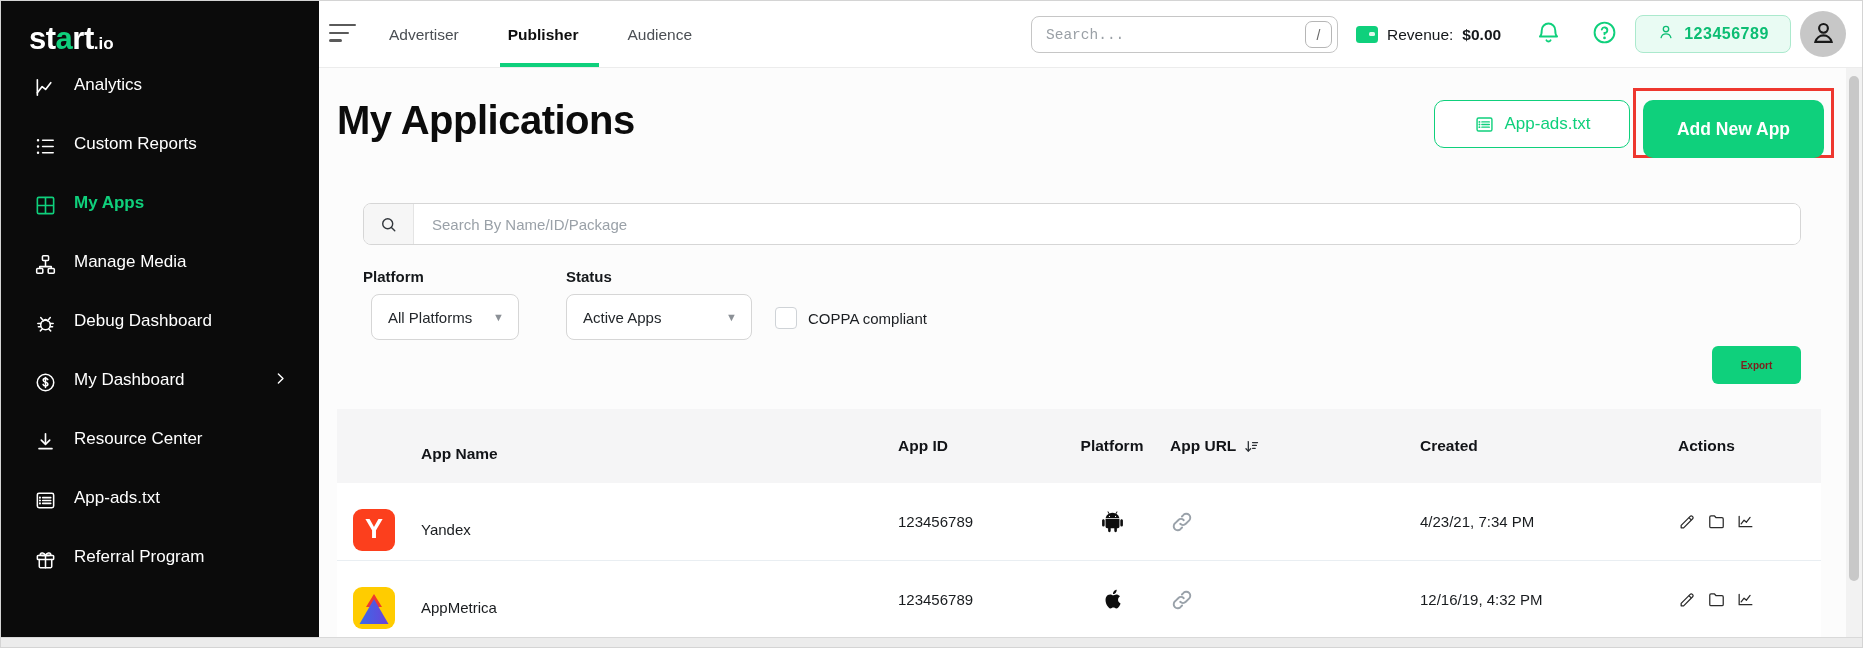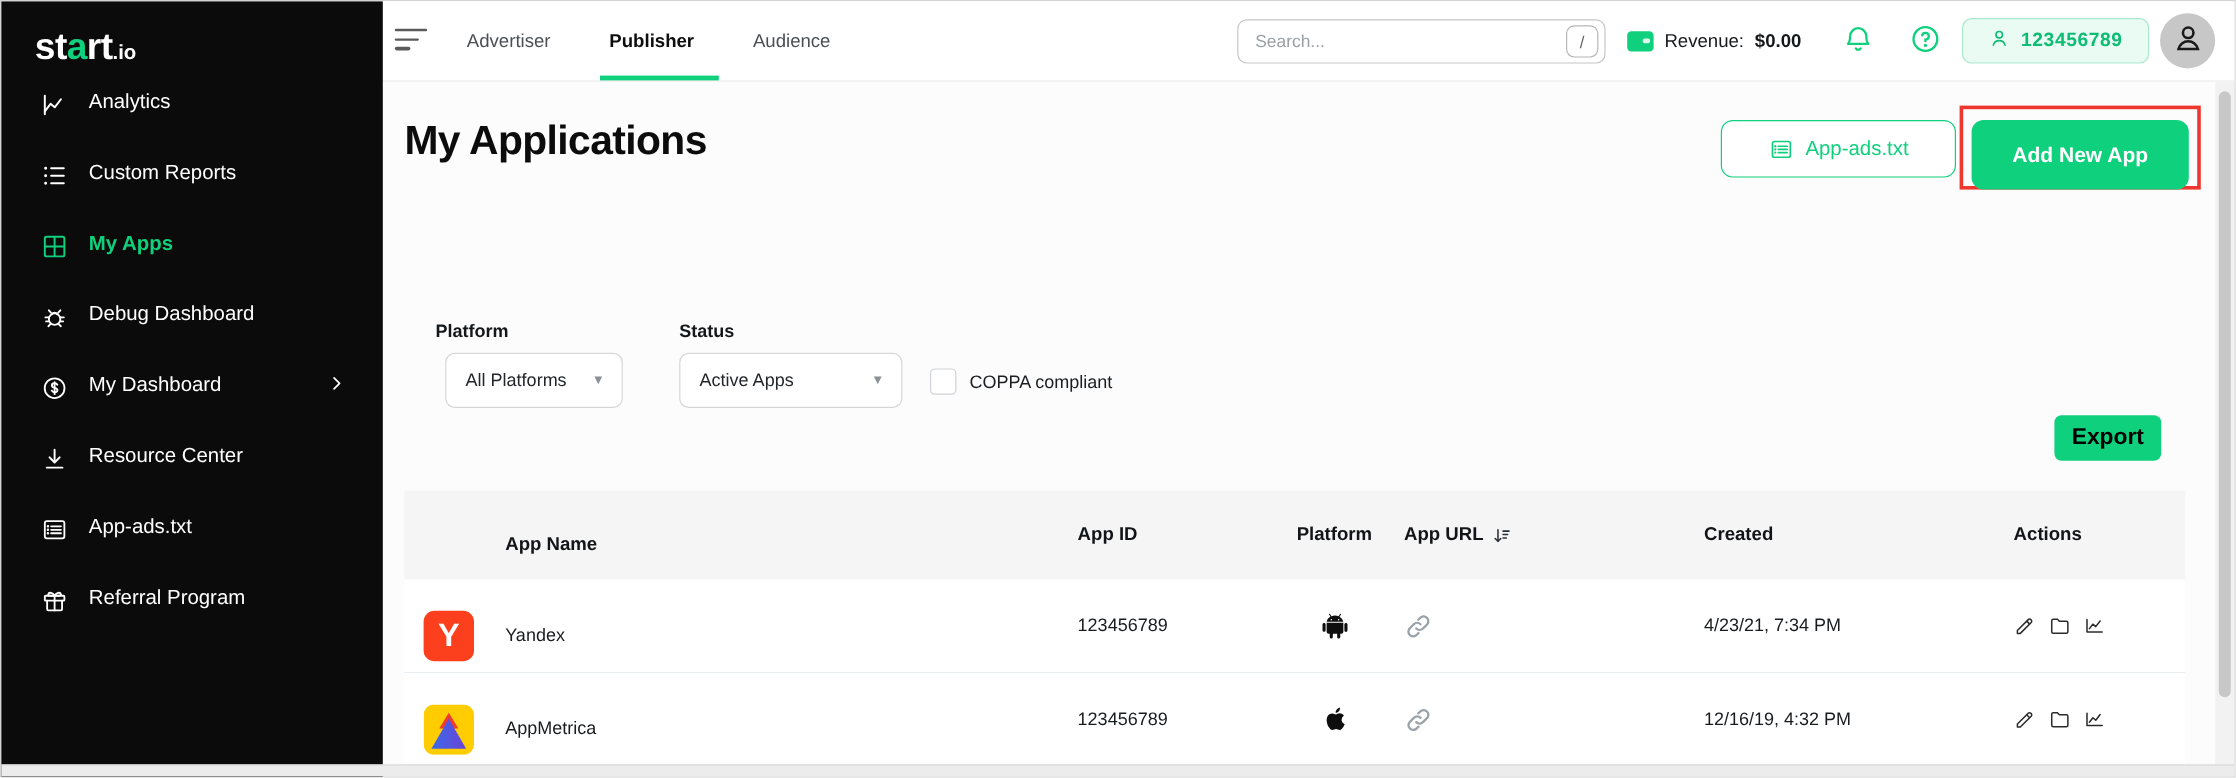--- a/index.html
+++ b/index.html
@@ -23,55 +23,55 @@
   
   .topbar { position:absolute; left:318px; top:0; width:1545px; height:67px; background:#fff; border-bottom:1px solid #ececec; z-index:2; }
   .hamburger { position:absolute; left:10px; top:23px; width:27px; height:20px; cursor:pointer; }
   .hamburger i { display:block; background:#5a5a5a; height:2.4px; border-radius:2px; margin-bottom:5.2px; }
   .hamburger i:nth-child(1){ width:27px; } .hamburger i:nth-child(2){ width:20px; } .hamburger i:nth-child(3){ width:13px; }
   .tabs { position:absolute; left:70px; top:0; height:67px; display:flex; align-items:center; }
   .tab { font-size:15.5px; color:#4b4f54; margin-right:49px; cursor:pointer; }
   .tab.active { color:#0e0e0e; font-weight:800; }
   .tab-underline { position:absolute; left:181px; bottom:0; width:99px; height:4px; background:#0fd07c; }
   .top-search { position:absolute; left:712px; top:15px; width:307px; height:37px; border:1px solid #c6c6c6; border-radius:8px; display:flex; align-items:center; background:#fff; }
-  .top-search input { border:0; outline:0; flex:1; padding:0 8px 0 14px; font-size:14.5px; color:#0f766e; font-family:Liberation Sans, sans-serif; background:transparent; }
+  .top-search input { border:0; outline:0; flex:1; padding:0 8px 0 14px; font-size:14.5px; color:#0f766e; font-family:Liberation Mono, monospace; background:transparent; }
   .top-search input::placeholder { color:#9aa0a6; }
   .slash-badge { width:27px; height:27px; margin-right:5px; border:1px solid #b6b6b6; border-radius:7px; display:flex; align-items:center; justify-content:center; color:#666; font-size:14px; }
   .revenue { position:absolute; left:1037px; top:0; height:67px; display:flex; align-items:center; gap:9px; font-size:15.5px; color:#15181b; }
   .revenue .amt { font-weight:800; }
   .wallet { width:22px; height:17px; background:#0fd07c; border-radius:3.5px; position:relative; }
   .wallet::after { content:""; position:absolute; right:3px; top:6px; width:6px; height:4px; background:#dff8ec; border-radius:1.5px; }
   .icon-btn { position:absolute; top:0; height:67px; display:flex; align-items:center; color:#0fd07c; cursor:pointer; }
   .icon-btn svg { width:27px; height:27px; }
   .bell-btn { left:1216px; } .help-btn { left:1272px; }
   .user-pill { position:absolute; left:1316px; top:14px; width:156px; height:38px; background:#e9fbf3; border:1px solid #abe9cd; border-radius:8px; display:flex; align-items:center; justify-content:center; gap:9px; color:#0cbd73; font-size:16px; font-weight:600; letter-spacing:0.5px; cursor:pointer; }
   .user-pill svg { width:18px; height:18px; }
   .avatar { position:absolute; left:1481px; top:10px; width:46px; height:46px; border-radius:50%; background:#c7c7c7; display:flex; align-items:center; justify-content:center; cursor:pointer; }
   .avatar svg { width:27px; height:27px; }
 
   
   .content { position:absolute; left:318px; top:67px; width:1529px; height:571px; background:#fcfcfc; }
-  .page-title { position:absolute; left:18px; top:30px; font-size:34px; font-weight:800; color:#0c0c0c; letter-spacing:-0.5px; }
+  .page-title { position:absolute; left:18px; top:30px; font-size:40px; font-weight:800; color:#0c0c0c; letter-spacing:-0.5px; }
   .btn-appads { position:absolute; left:1115px; top:32px; width:196px; height:48px; border:1.5px solid #0fd07c; border-radius:10px; background:#fff; color:#0fd07c; font-size:17px; display:flex; align-items:center; justify-content:center; gap:10px; cursor:pointer; font-family:inherit; }
   .btn-appads svg { width:21px; height:21px; }
   .annotation { position:absolute; left:1314px; top:20px; width:201px; height:70px; border:3px solid #ee372f; }
   .btn-addapp { position:absolute; left:7px; top:9px; width:181px; height:58px; background:#0fd07c; border:0; border-radius:10px; color:#fff; font-size:17.5px; font-weight:700; cursor:pointer; font-family:inherit; }
 
   .big-search { position:absolute; left:44px; top:135px; width:1438px; height:42px; border:1px solid #d6d6d6; border-radius:8px; display:flex; overflow:hidden; background:#fff; }
   .big-search .mag { width:50px; background:#f6f6f6; border-right:1px solid #e4e4e4; display:flex; align-items:center; justify-content:center; color:#33383d; }
   .big-search .mag svg { width:19px; height:19px; }
   .big-search input { border:0; outline:0; flex:1; padding-left:18px; font-size:15px; color:#333; font-family:inherit; }
   .big-search input::placeholder { color:#9aa1a8; }
 
   .f-label { position:absolute; top:200px; font-size:15px; font-weight:700; color:#15181b; }
   .dd { position:absolute; top:226px; height:46px; border:1px solid #d6d6d6; border-radius:8px; background:#fff; display:flex; align-items:center; padding:0 14px 0 16px; font-size:15px; color:#23272b; cursor:pointer; }
   .dd .caret { margin-left:auto; color:#8b9096; font-size:11px; }
   .checkbox { position:absolute; left:456px; top:239px; width:22px; height:22px; border:1.5px solid #cfd3d7; border-radius:4px; background:#fff; cursor:pointer; }
   .coppa-label { position:absolute; left:489px; top:242px; font-size:15px; color:#1b1e22; }
-  .btn-export { position:absolute; left:1393px; top:278px; width:89px; height:38px; background:#0fd07c; border:0; border-radius:6px; color:#000000; font-size:19px; font-weight:700; cursor:pointer; font-family:inherit; }
+  .btn-export { position:absolute; left:1393px; top:278px; width:89px; height:38px; background:#0fd07c; border:0; border-radius:6px; color:#7f1d1d; font-size:10px; font-weight:700; cursor:pointer; font-family:inherit; }
 
   
   .table { position:absolute; left:18px; top:341px; width:1484px; }
   .trow { display:grid; grid-template-columns:545px 180px 100px 245px 250px 1fr; align-items:center; }
   .thead { height:74px; background:#f5f5f6; font-size:15.5px; font-weight:700; color:#121418; }
   .thead .c1 { padding-left:84px; }
   .tr { height:78px; background:#fff; border-bottom:1px solid #e9eef2; font-size:15px; color:#191c1f; }
   .c1 { display:flex; align-items:center;margin-top:16px; }
   .tr .c1 { padding-left:16px; gap:26px; }
   .c2 { padding-left:16px; }
@@ -121,20 +121,31 @@
         <span class="sicon">
             <svg viewBox="0 0 24 24" fill="none" stroke="currentColor" stroke-width="1.7" stroke-linejoin="round">
               <rect x="3.5" y="3.5" width="17" height="17" rx="1.5"></rect>
               <path d="M12 3.5v17M3.5 12h17"></path>
             </svg>
           </span>
         <span>My Apps</span>
       </div>
       <div class="side-item">
         <span class="sicon">
+            <svg viewBox="0 0 24 24" fill="none" stroke="currentColor" stroke-width="1.6" stroke-linejoin="round">
+              <rect x="8.8" y="2.8" width="6.4" height="5" rx="1"></rect>
+              <rect x="2.8" y="16.2" width="6.4" height="5" rx="1"></rect>
+              <rect x="14.8" y="16.2" width="6.4" height="5" rx="1"></rect>
+              <path d="M12 7.8v4.2M6 16.2v-2h12v2M12 12v2.2"></path>
+            </svg>
+          </span>
+        <span>Manage Media</span>
+      </div>
+      <div class="side-item">
+        <span class="sicon">
             <svg viewBox="0 0 24 24" fill="none" stroke="currentColor" stroke-width="1.6" stroke-linecap="round">
               <circle cx="12" cy="13.5" r="5"></circle>
               <path d="M9.7 9.3a2.6 2.6 0 0 1 4.6 0"></path>
               <path d="m9 8-2-2.2M15 8l2-2.2"></path>
               <path d="M7 12H4M7 15.5H4.6M17 12h3M17 15.5h2.4M8.6 17.7l-2 2M15.4 17.7l2 2"></path>
             </svg>
           </span>
         <span>Debug Dashboard</span>
       </div>
       <div class="side-item">
@@ -246,20 +257,29 @@
             <path stroke-width="2.2" d="M6.2 9h.01M6.2 12h.01M6.2 15h.01"></path>
           </svg>
         </span>
       <span>App-ads.txt</span>
     </button>
 
     <div class="annotation">
       <button class="btn-addapp">Add New App</button>
     </div>
 
+    <div class="big-search">
+      <span class="mag">
+          <svg viewBox="0 0 24 24" fill="none" stroke="currentColor" stroke-width="1.8" stroke-linecap="round">
+            <circle cx="11" cy="11" r="6.3"></circle>
+            <path d="m15.7 15.7 4.2 4.2"></path>
+          </svg>
+        </span>
+      <input type="text" placeholder="Search By Name/ID/Package" style="">
+    </div>
 
     <div class="f-label" style="left:44px">Platform</div>
     <div class="f-label" style="left:247px">Status</div>
 
     <div class="dd" style="left:52px;width:148px">
       <span>All Platforms</span>
       <span class="caret">▼</span>
     </div>
     <div class="dd" style="left:247px;width:186px">
       <span>Active Apps</span>

